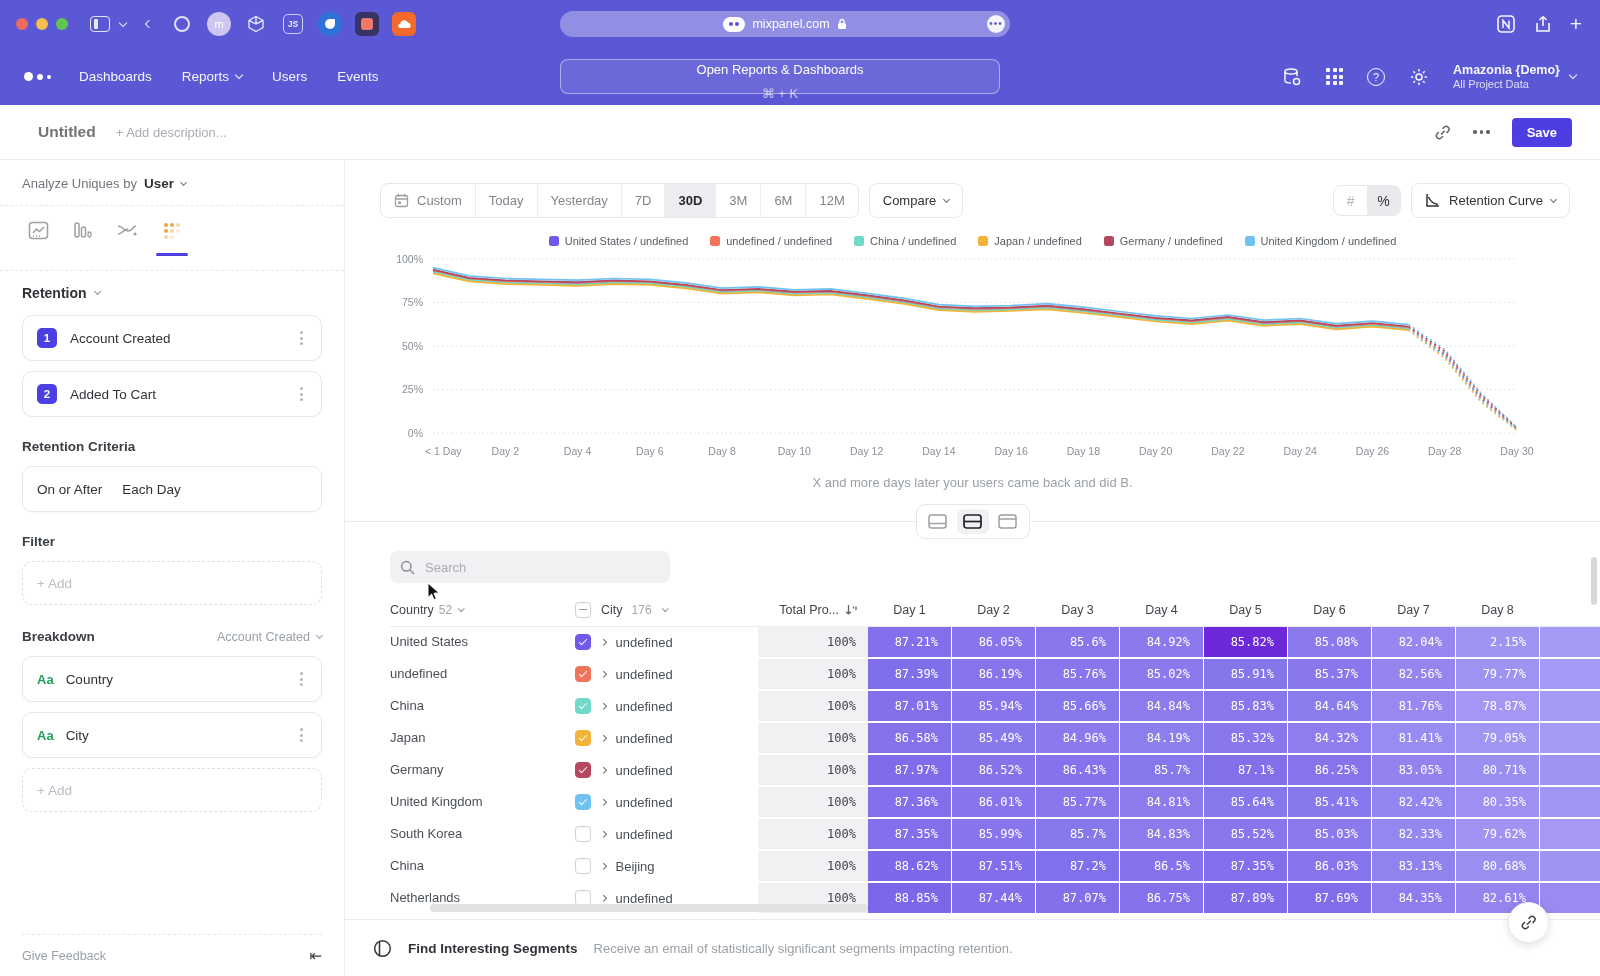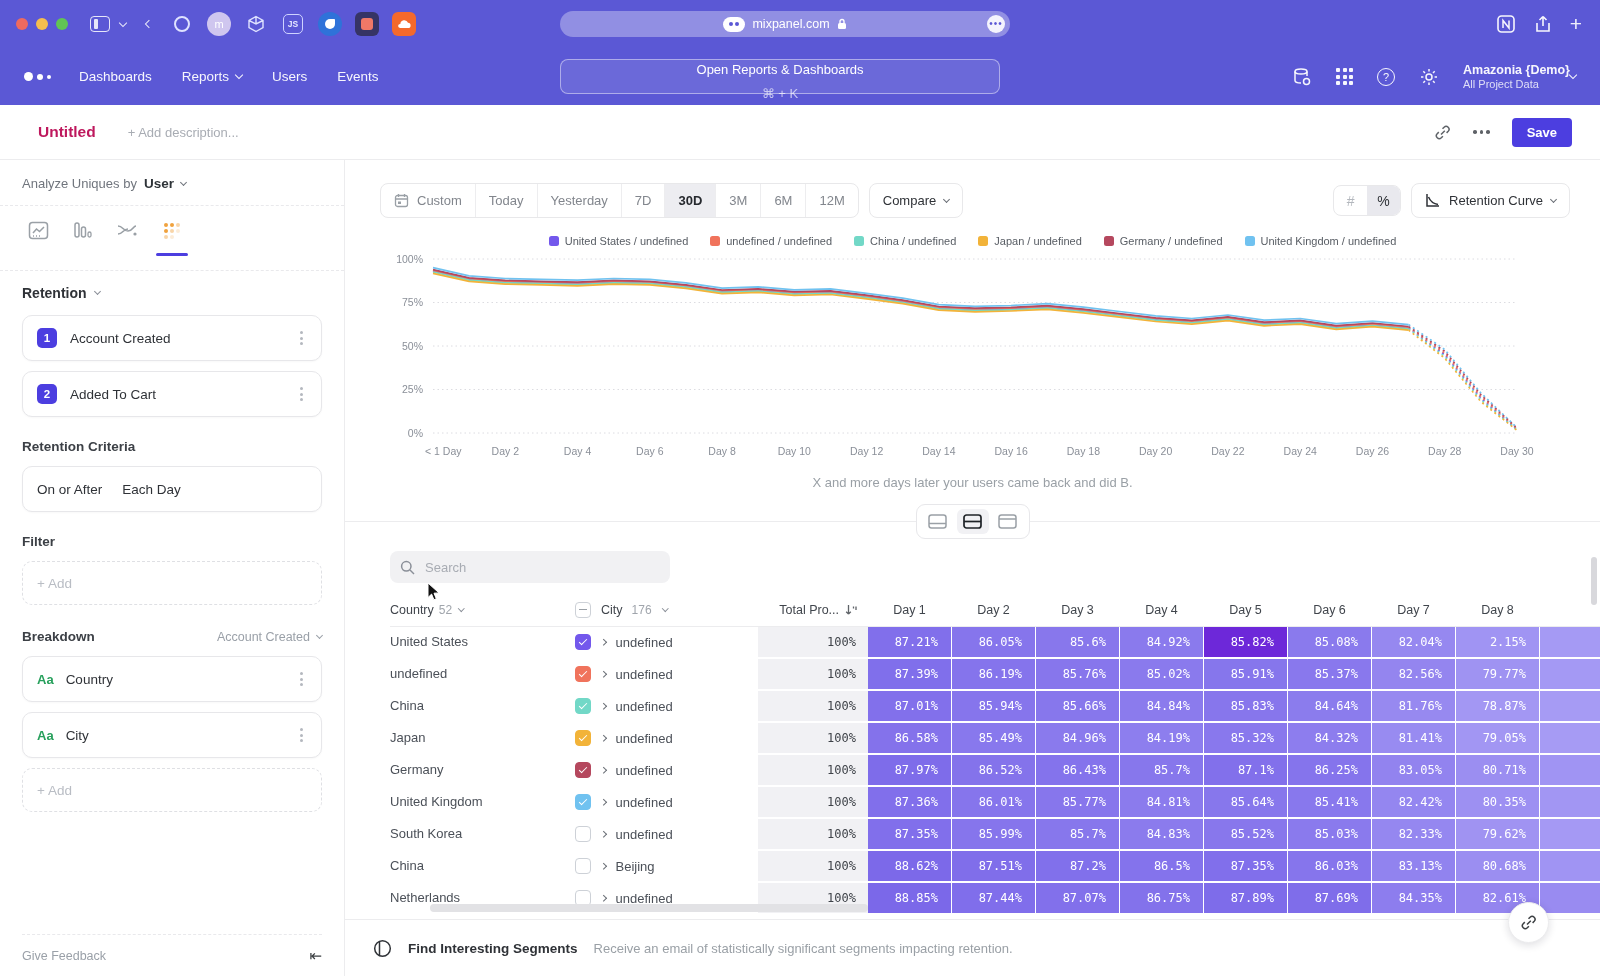--- a/index.html
+++ b/index.html
@@ -29,30 +29,30 @@
   .logo i{background:#fff;border-radius:50%;}
   .logo i:nth-child(1){width:9px;height:9px;}
   .logo i:nth-child(2){width:6px;height:6px;}
   .logo i:nth-child(3){width:4px;height:4px;}
   #nav-menu{display:flex;align-items:center;gap:30px;}
   .nav-item{color:rgba(255,255,255,.95);font-size:13.5px;display:flex;align-items:center;gap:7px;cursor:default;}
   .nav-search{position:absolute;left:560px;top:11px;width:440px;height:35px;border:1px solid rgba(255,255,255,.45);
     background:rgba(255,255,255,.10);border-radius:8px;display:flex;align-items:center;justify-content:center;gap:9px;color:#fff;font-size:13px;flex-direction:column;}
   .nav-search .hint{color:rgba(255,255,255,.65);}
   .nav-right{position:absolute;right:24px;top:0;height:57px;display:flex;align-items:center;gap:24px;color:rgba(255,255,255,.95);}
-  .proj{display:flex;align-items:center;}
+  .proj{display:flex;align-items:center;gap:10px;}
   .proj .t1{font-size:12.5px;font-weight:700;line-height:15px;}
   .proj .t2{font-size:11px;color:rgba(255,255,255,.8);line-height:13px;}
   .icon18{width:20px;height:20px;display:flex;align-items:center;justify-content:center;}
   .help-c{width:18px;height:18px;border:1.5px solid rgba(255,255,255,.95);border-radius:50%;font-size:11px;line-height:16px;text-align:center;}
   .apps-grid{display:grid;grid-template-columns:repeat(3,4px);grid-gap:2.5px;}
   .apps-grid i{width:4px;height:4px;background:rgba(255,255,255,.95);border-radius:1px;}
   
   .doc-header{height:55px;border-bottom:1px solid #ececee;display:flex;align-items:center;padding:0 28px 0 38px;background:#fff;}
-  .doc-title{font-size:15.5px;font-weight:700;color:#be185d;margin-right:32px;}
+  .doc-title{font-size:15.5px;font-weight:700;color:#737373;margin-right:20px;}
   .doc-desc{font-size:13px;color:#a8acb3;}
   .doc-right{margin-left:auto;display:flex;align-items:center;gap:22px;}
   .icon-gray{color:#5f6368;}
   .dots3{display:flex;gap:3px;}
   .dots3 i{width:3.5px;height:3.5px;border-radius:50%;background:#5f6368;}
   .save-btn{background:#4c3ee0;color:#fff;font-size:13px;font-weight:600;border-radius:4px;padding:7px 15px;}
   
   .body{display:flex;height:816px;}
   .sidebar{width:345px;border-right:1px solid #ececee;position:relative;padding:16px 22px 0 22px;background:#fff;}
   .main{flex:1;position:relative;background:#fff;}

